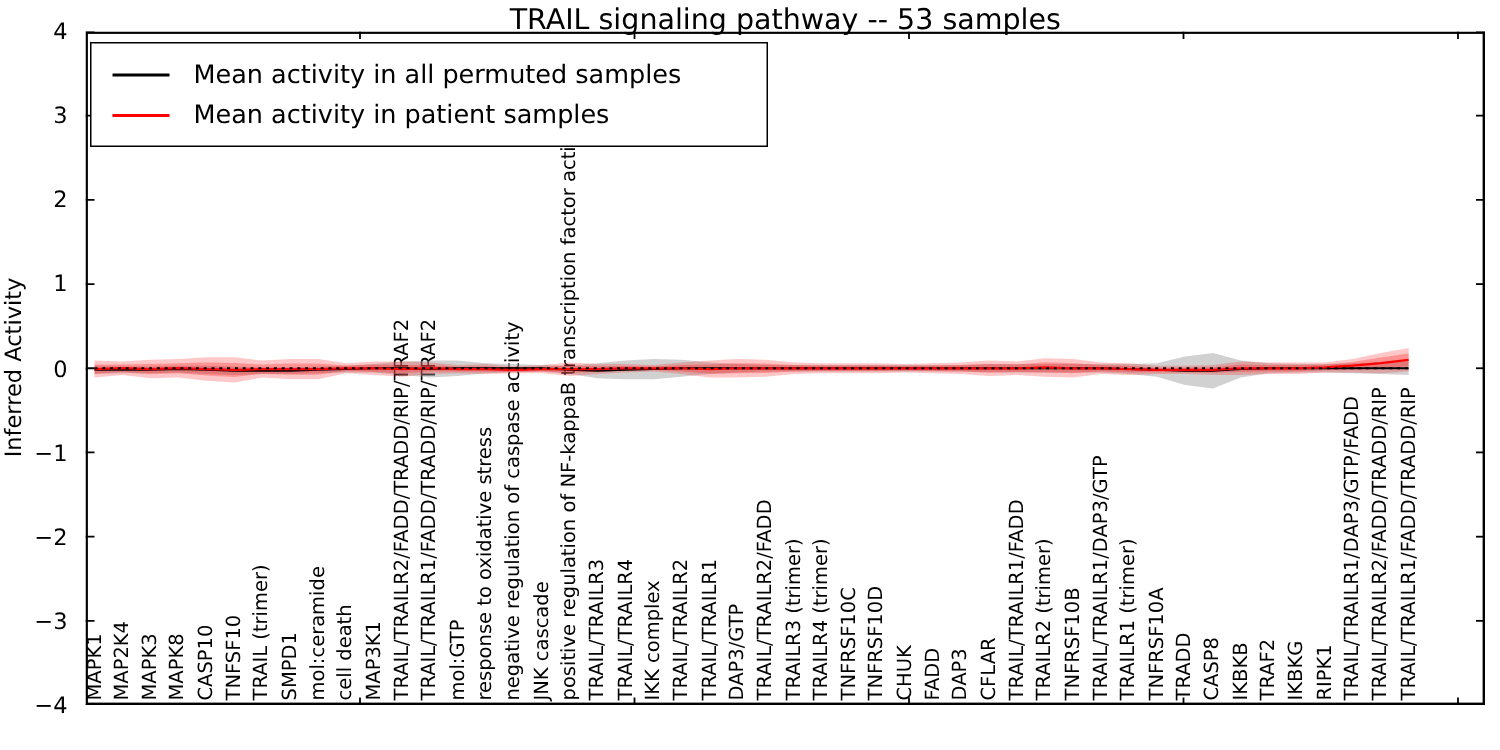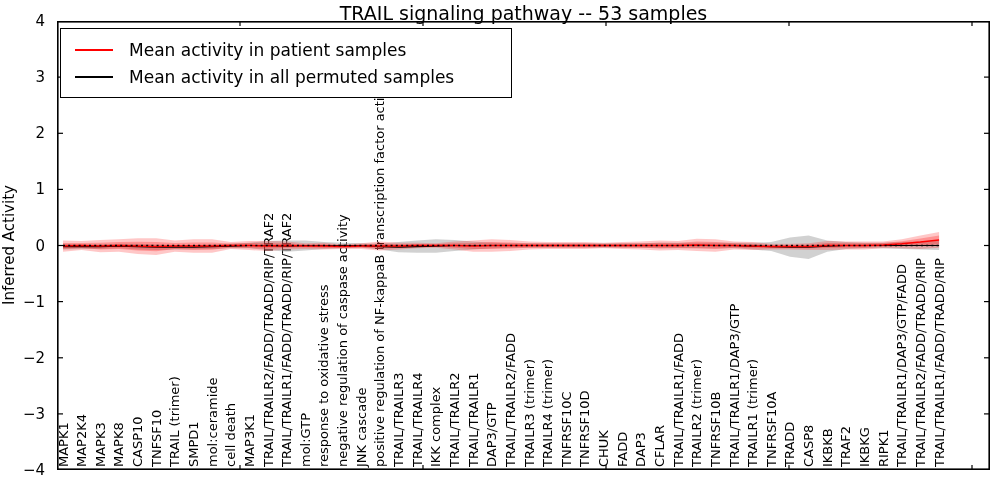--- a/index.html
+++ b/index.html
@@ -128,22 +128,22 @@
           <line x1="549" y1="449" x2="549" y2="444" stroke="#000" stroke-width="1.2"></line>
           <line x1="732" y1="0" x2="732" y2="5" stroke="#000" stroke-width="1.2"></line>
           <line x1="732" y1="449" x2="732" y2="444" stroke="#000" stroke-width="1.2"></line>
           <line x1="915" y1="0" x2="915" y2="5" stroke="#000" stroke-width="1.2"></line>
           <line x1="915" y1="449" x2="915" y2="444" stroke="#000" stroke-width="1.2"></line>
         </g>
         <rect x="0.8" y="0.8" width="931.4" height="447.4" fill="none" stroke="#000" stroke-width="1.6"></rect>
       </svg>
     <div class="legend">
       <div class="legend-row">
+        <div class="legend-sample" id="sample0" style="background: rgb(0, 0, 0);"></div>
+        <div class="legend-label">Mean activity in all permuted samples</div>
+      </div>
+      <div class="legend-row">
         <div class="legend-sample" id="sample1" style="background: rgb(255, 0, 0);"></div>
         <div class="legend-label">Mean activity in patient samples</div>
-      </div>
-      <div class="legend-row">
-        <div class="legend-sample" id="sample0" style="background: rgb(0, 0, 0);"></div>
-        <div class="legend-label">Mean activity in all permuted samples</div>
       </div>
     </div>
   </div>
 </div>
 
 </body></html>

